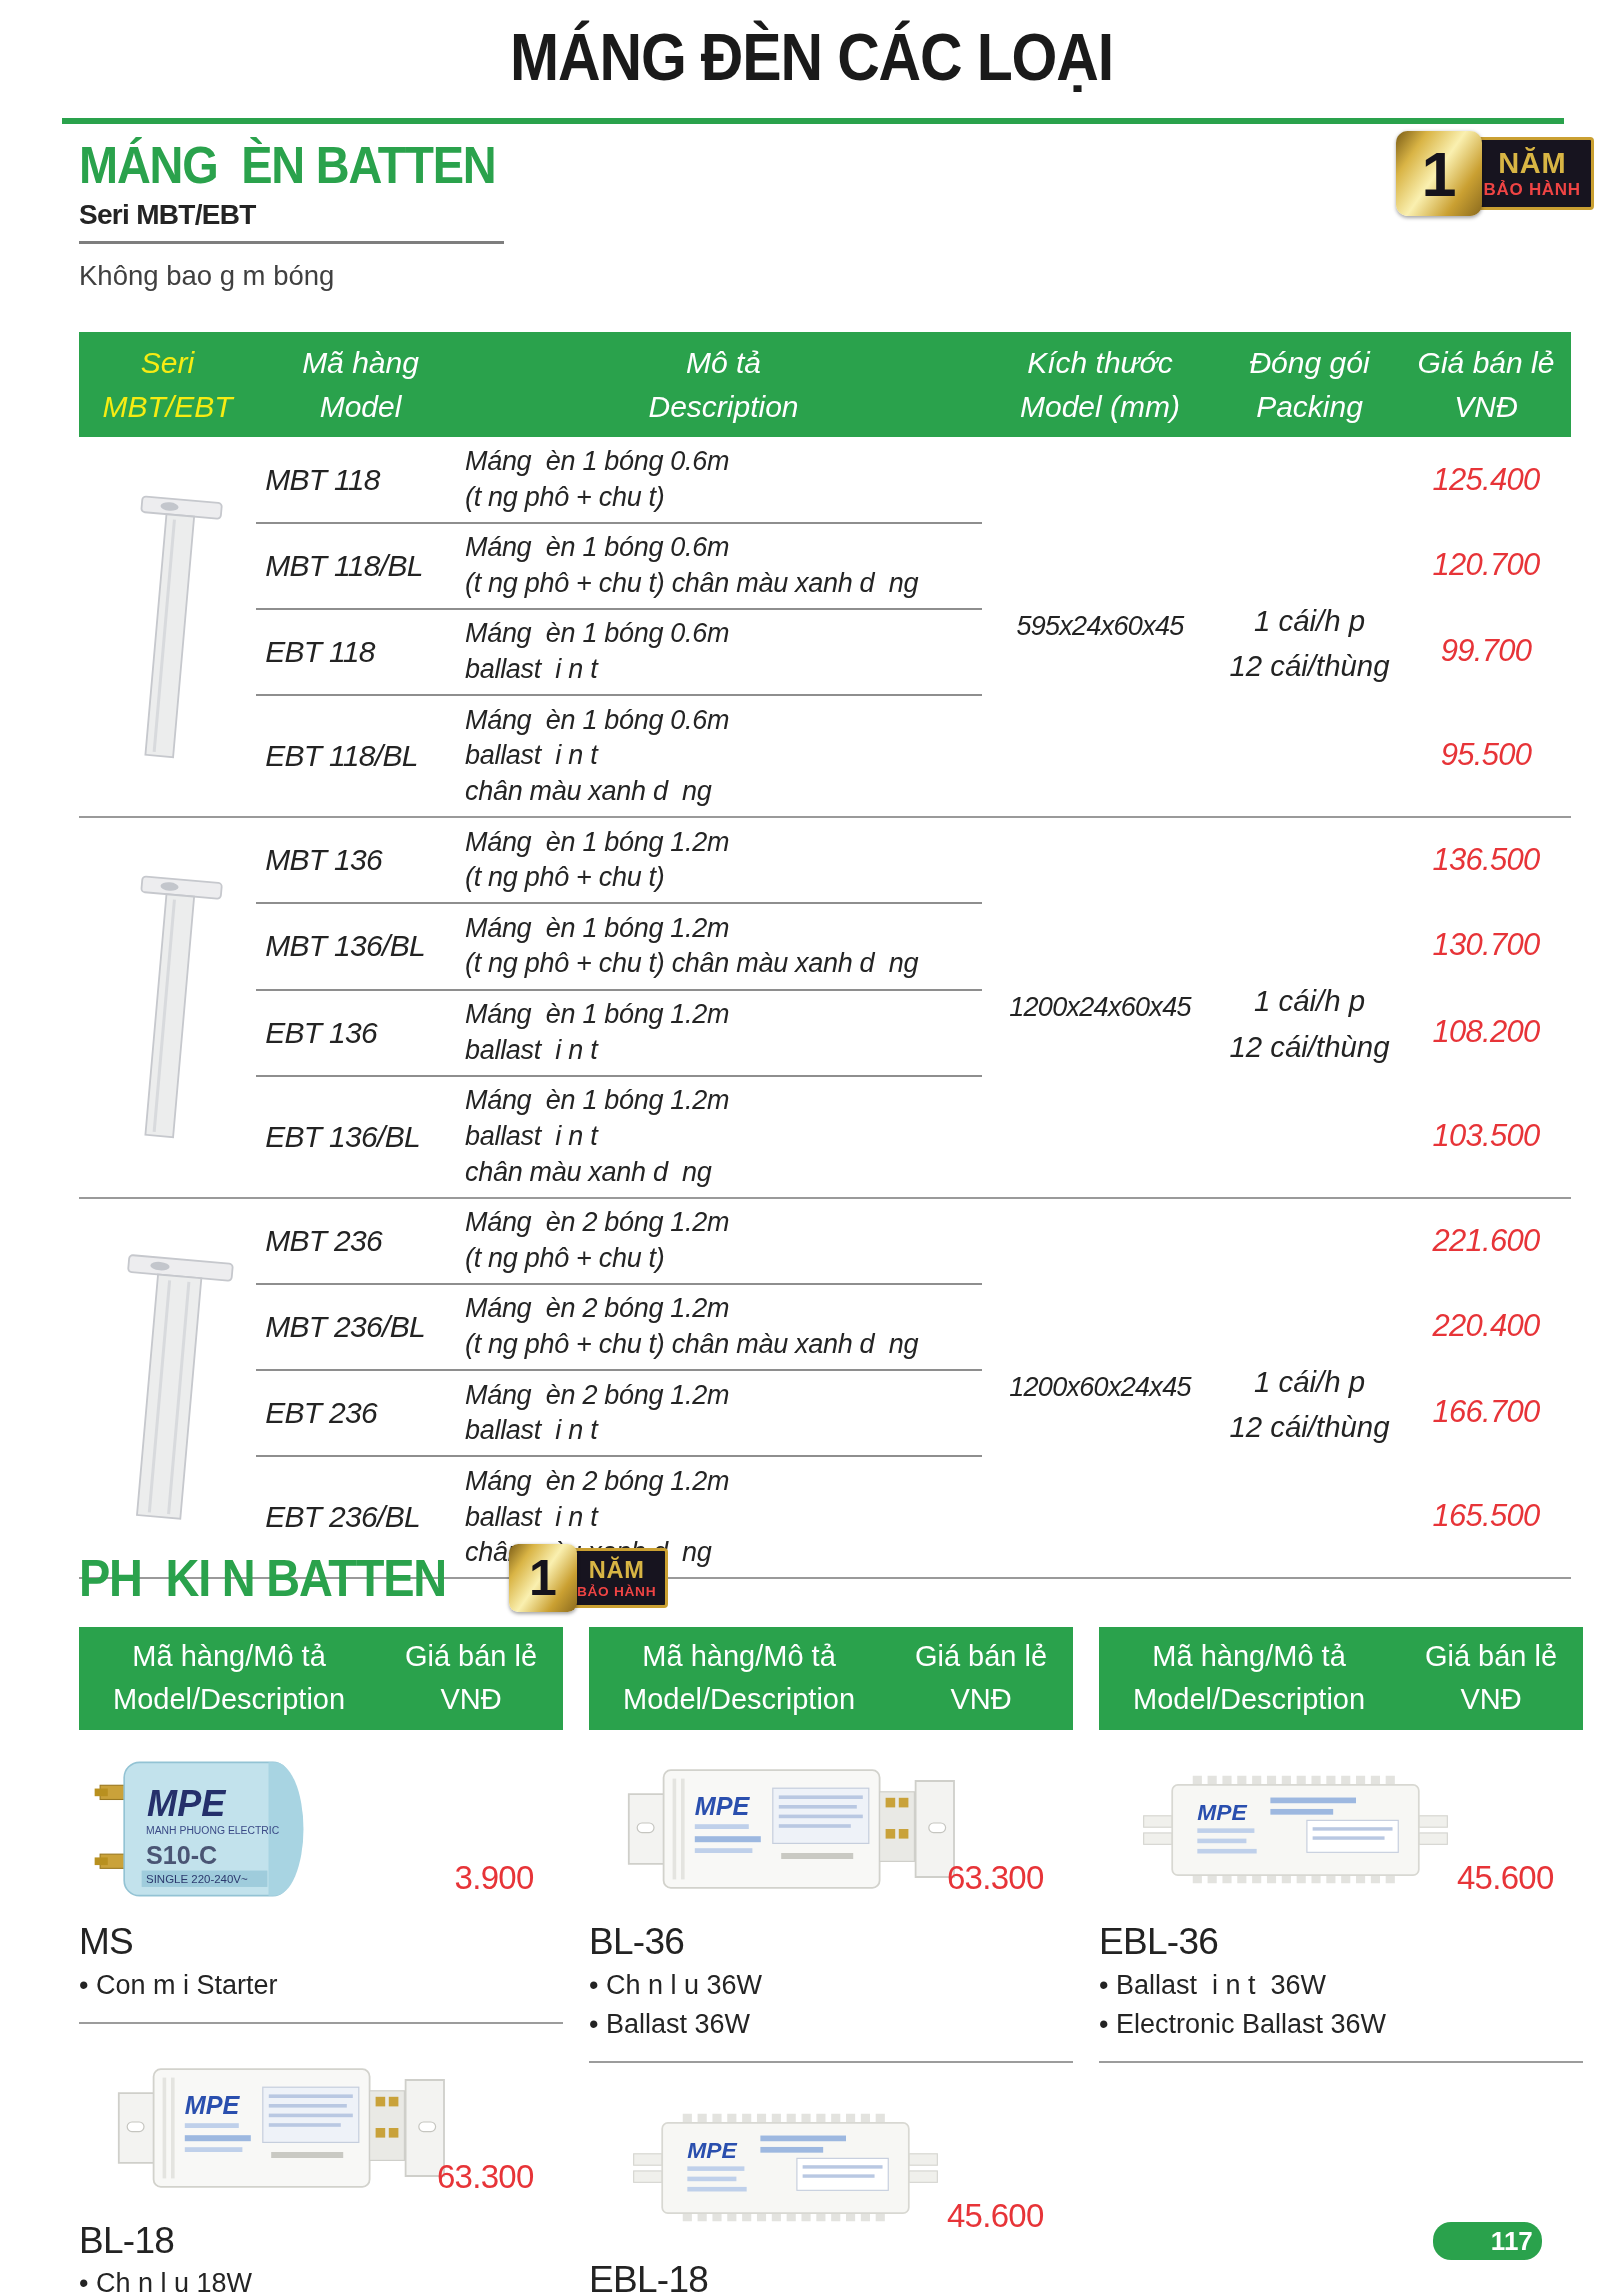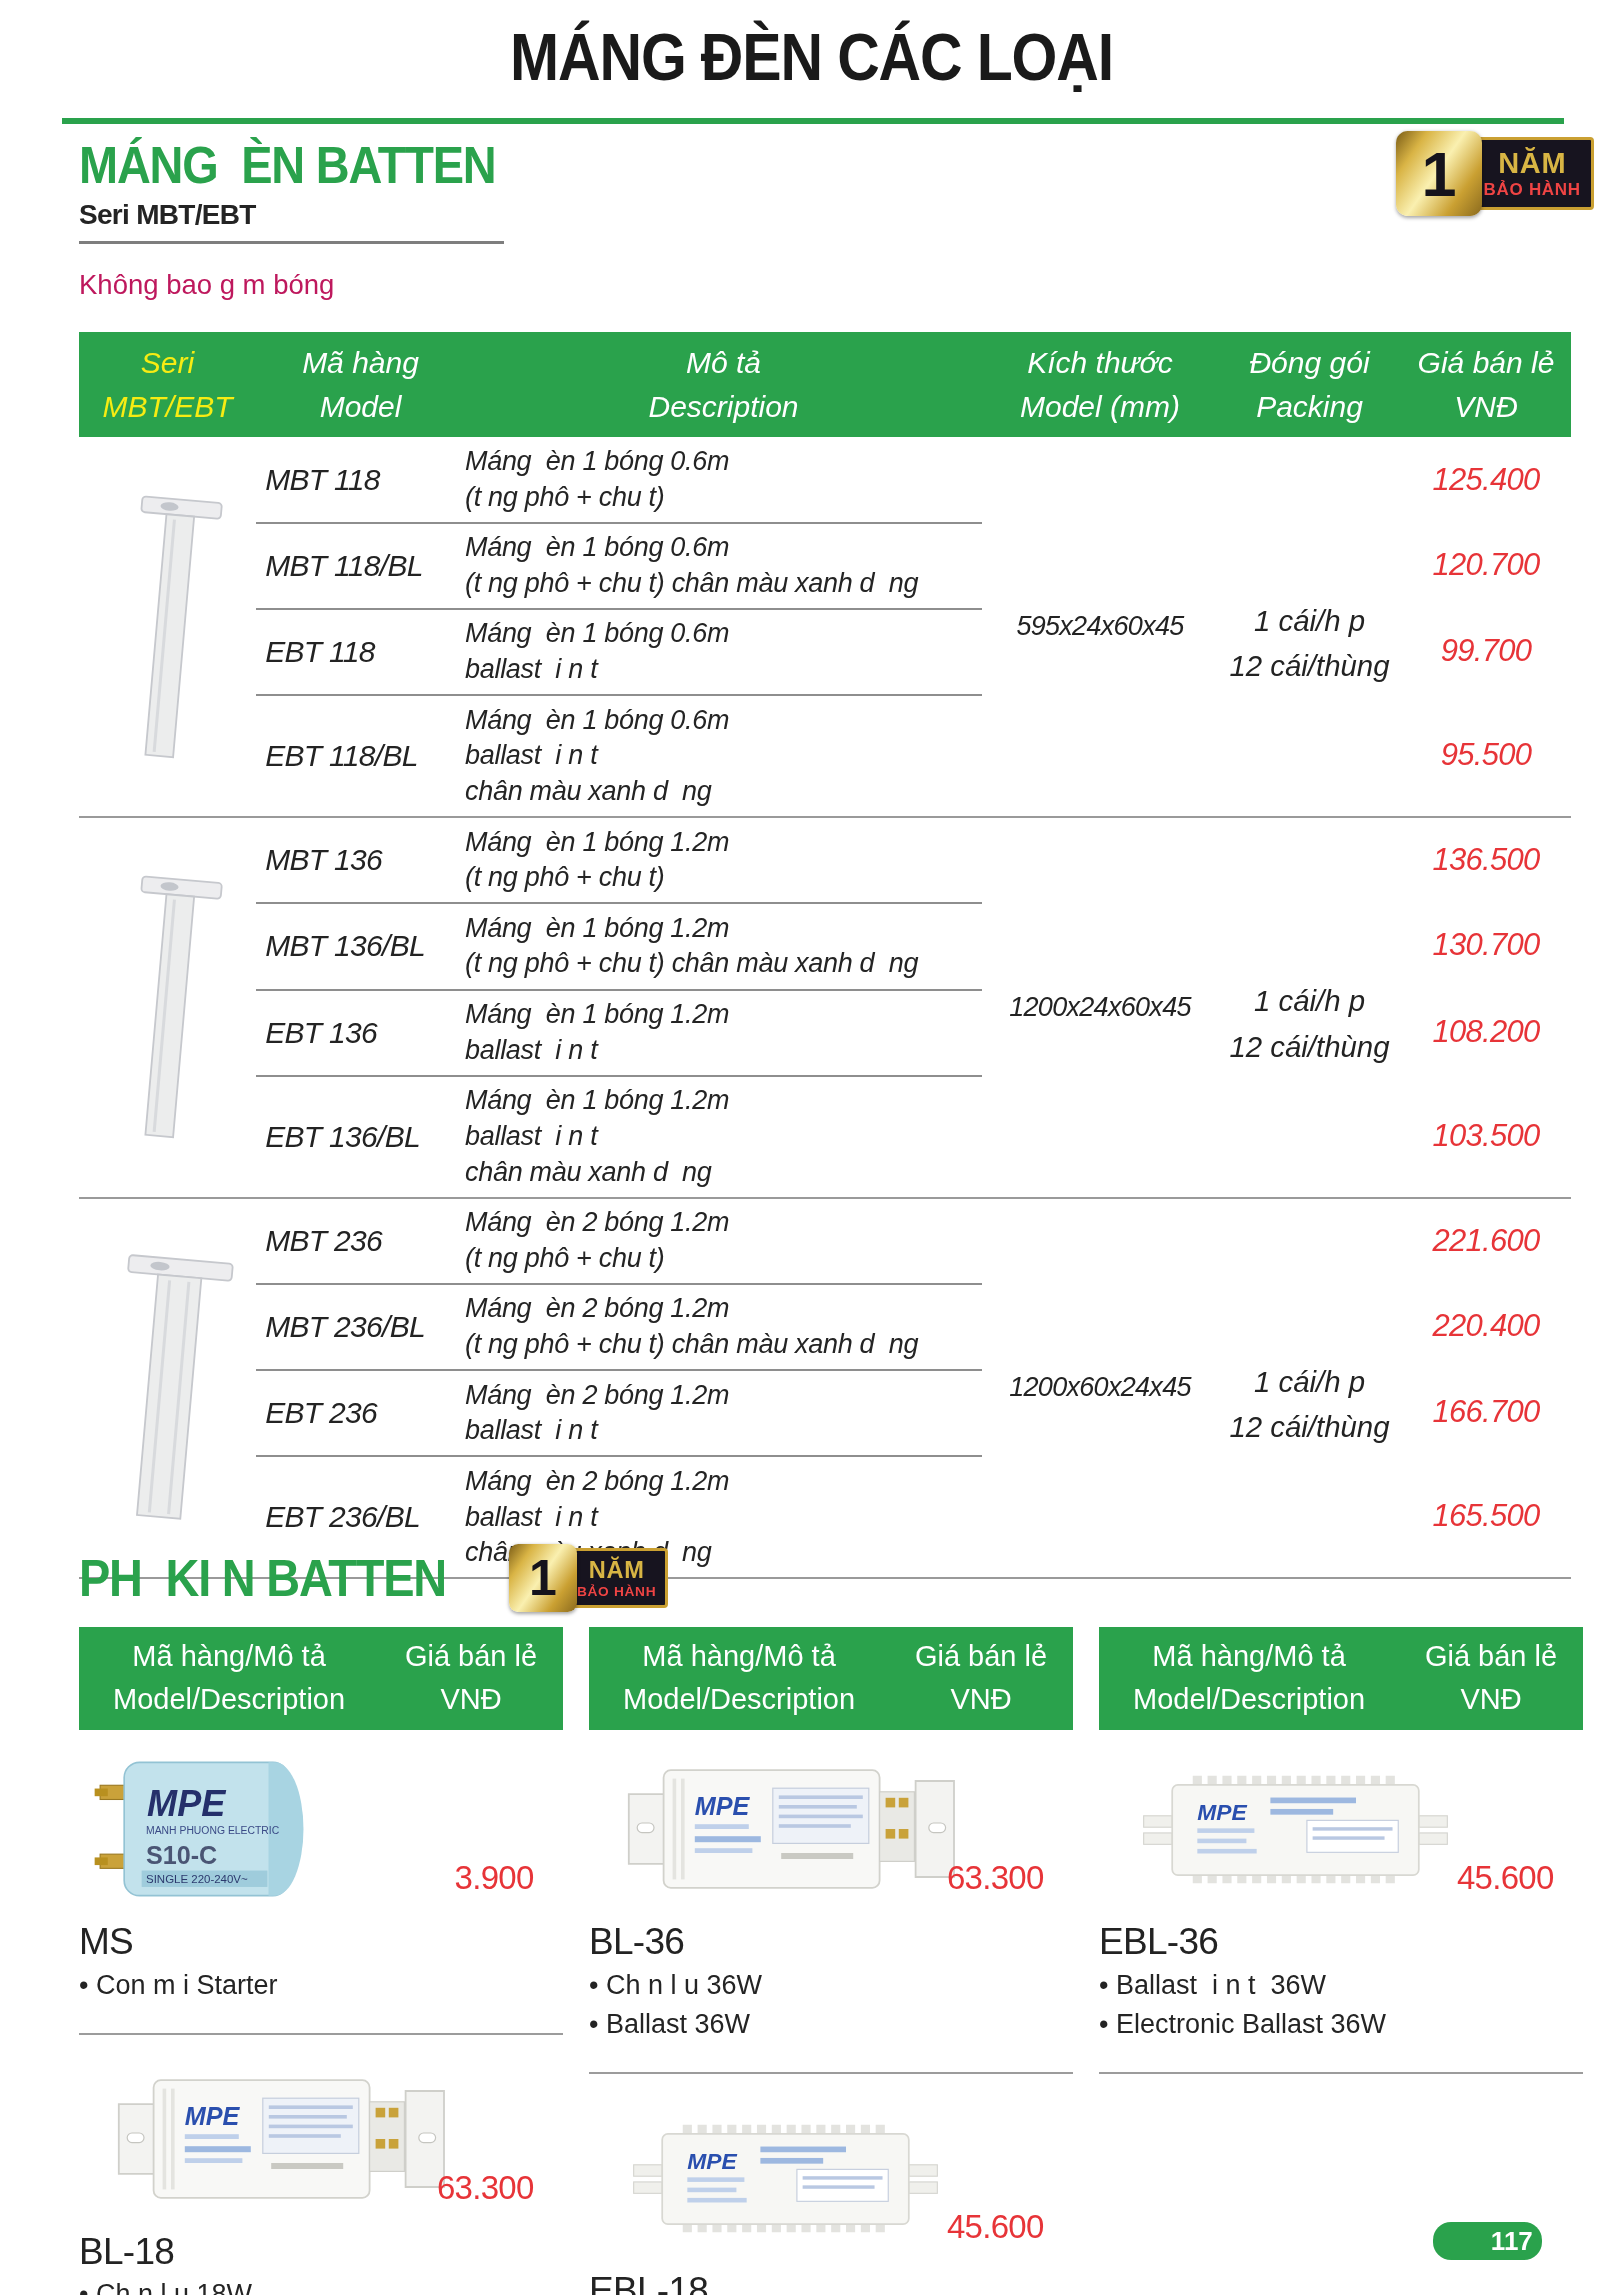--- a/index.html
+++ b/index.html
@@ -11,21 +11,21 @@
   .main-title { position:absolute; top:18.3px; left:0; width:100%; text-align:center;
     font-size:67px; font-weight:600; letter-spacing:-1.3px; color:#1a1a1a;
     transform:scaleX(.88); transform-origin:center; white-space:pre; }
   .title-rule { position:absolute; top:118px; left:62px; width:1502px; height:5.9px; background:#2aa24c; }
 
   .sec1-head { position:absolute; top:136px; left:79px; }
   .sec-heading { font-size:51px; font-weight:600; color:#2aa24c; letter-spacing:-1.3px; white-space:pre;
     transform:scaleX(.92); transform-origin:left; }
   .series { font-size:28px; font-weight:600; color:#242424; letter-spacing:-0.7px; white-space:pre;
     width:425px; border-bottom:3.9px solid #7e7e7e; padding:3.9px 0 10.5px; }
-  .note { font-size:27.5px; color:#be185d; margin-top:25px; white-space:pre; }
+  .note { font-size:27.5px; color:#404040; margin-top:16px; white-space:pre; }
 
   
   .badge { position:absolute; display:flex; align-items:center; }
   .badge-big { top:131px; left:1396px; }
   .badge-num { width:86px; height:85px; border-radius:11.8px;
     background:linear-gradient(125deg,#7a5c16 0%,#d9b445 22%,#faf0b0 48%,#caa032 75%,#8a6a1e 100%);
     display:flex; align-items:center; justify-content:center;
     font-size:63px; font-weight:bold; color:#15131c; z-index:2;
     box-shadow:0 1.3px 3.9px rgba(0,0,0,.35); }
   .badge-box { margin-left:-11.8px; width:124px; height:73px; background:#17141f;
@@ -60,21 +60,21 @@
   .dline { font-size:27px; line-height:1.32; color:#242424; white-space:pre; letter-spacing:-0.3px; }
   .fixture { display:block; }
 
   
   .sec2-head { position:absolute; top:1544px; left:79px; display:flex; align-items:center; gap:31px; }
   .sec2-head .badge { position:static; }
   .acc-row { position:absolute; top:1627px; left:79px; width:1505px; display:flex; gap:26px; }
   .acc-table { width:484px; }
   .acc-head { display:grid; grid-template-columns:62% 38%; background:#2aa24c; min-height:97px; align-items:center; }
   .acc-head .hcell { text-align:center; color:#fff; font-size:29px; line-height:1.5; padding:7.9px 0; }
-  .acc-card { border-bottom:2px solid #9c9c9c; padding-bottom:28px; margin-bottom:22px; }
+  .acc-card { border-bottom:2px solid #9c9c9c; padding-bottom:17px; margin-bottom:22px; }
   .acc-top { position:relative; height:165px; margin-top:17px; display:flex; align-items:center; }
   .acc-price { position:absolute; right:29.4px; bottom:14.4px; color:#e73438; font-size:33px; letter-spacing:-0.7px; }
   .acc-name { font-size:37px; letter-spacing:-0.7px; margin:9.2px 0 2.6px; white-space:pre; }
   .acc-bullet { font-size:27px; line-height:1.45; white-space:pre; color:#242424; }
   .acc-bullet::before { content:"• "; }
 
   
   .page-num { position:absolute; top:2222px; left:1433px; width:109px; height:38px; background:#2aa24c;
     color:#fff; font-size:26px; font-weight:bold; display:flex; align-items:center; justify-content:flex-end;
     padding-right:9.2px;border-radius:18px; }

